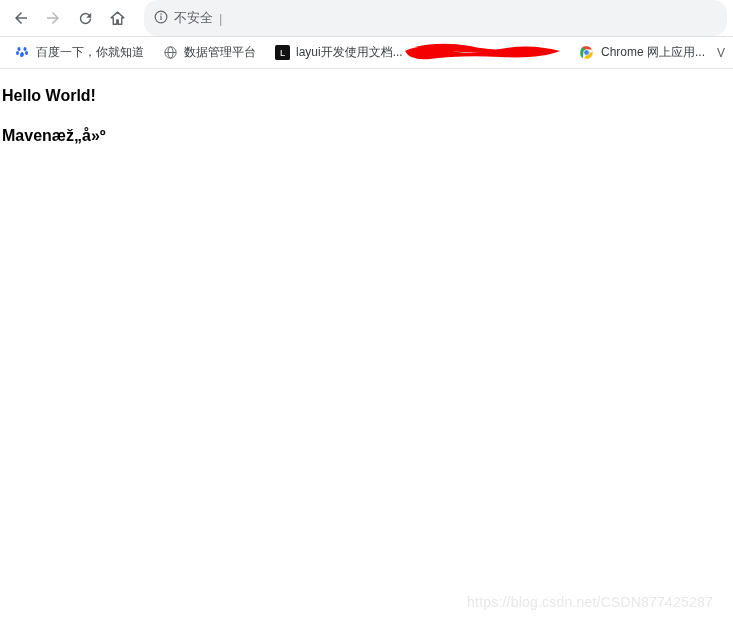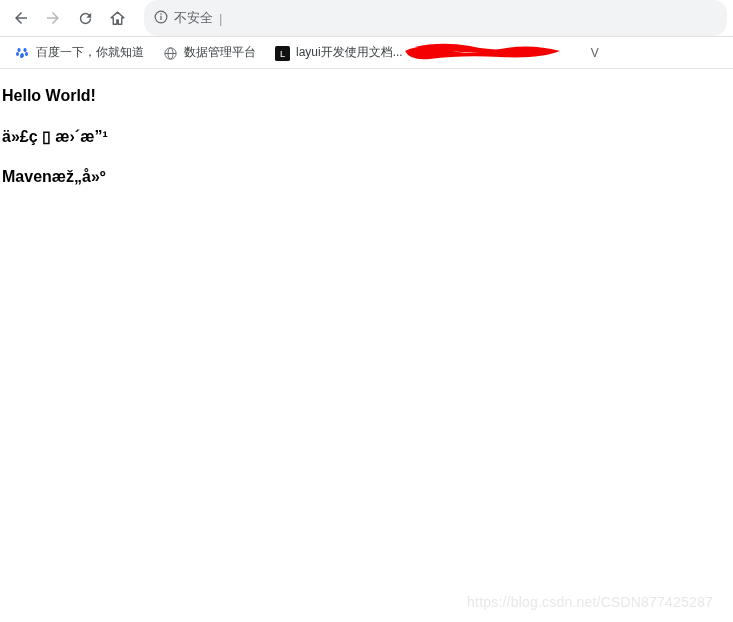--- a/index.html
+++ b/index.html
@@ -55,21 +55,21 @@
       padding: 0 8px;
       background: #fff;
       border-bottom: 1px solid #e3e3e3;
       gap: 6px;
       font-size: 12px;
       color: #3c4043;
       position: relative;
     }
     .bookmark {
       display: flex;
-      align-items: flex-end;
+      align-items: flex-start;
       gap: 6px;
       padding: 4px 6px;
       border-radius: 4px;
       cursor: pointer;
       white-space: nowrap;
     }
     .bm-icon {
       width: 16px;
       height: 16px;
       display: flex;
@@ -168,27 +168,38 @@
   <div class="bookmark">
     <span class="bm-icon">
       <svg width="15" height="15" viewBox="0 0 16 16">
           <rect width="16" height="16" rx="2" fill="#111"></rect>
           <text x="8" y="12" text-anchor="middle" font-size="10" fill="#fff" font-family="Arial">L</text>
         </svg>
     </span>
     <span>layui开发使用文档...</span>
   </div>
   <div style="width:170px;"></div>
+  <div class="bookmark">
+    <span class="bm-icon">
+      <svg width="15" height="15" viewBox="0 0 24 24">
+          <circle cx="12" cy="12" r="10" fill="#fff" stroke="#ddd"></circle>
+          <path d="M12 2a10 10 0 018.66 5H12a5 5 0 00-4.33 2.5L3.34 5A10 10 0 0112 2z" fill="#ea4335"></path>
+          <path d="M22 12a10 10 0 01-13.66 9.3l4.33-7.5A5 5 0 0017 12h5z" fill="#fbbc05"></path>
+          <path d="M2 12a10 10 0 015.34-8.8l4.33 7.5A5 5 0 007 12l-.67 9.3A10 10 0 012 12z" fill="#34a853"></path>
+          <circle cx="12" cy="12" r="4.5" fill="#4285f4" stroke="#fff" stroke-width="1.2"></circle>
+        </svg>
+    </span>
+    <span>Chrome 网上应用...</span>
+  </div>
   <span class="trunc">V</span>
 
   <svg class="scribble" viewBox="0 0 170 24">
     <path d="M5 10 Q20 2 45 8 Q70 16 100 8 Q130 2 160 10 Q140 18 100 16 Q60 14 30 18 Q10 20 5 10 Z" fill="#f40000"></path>
     <path d="M15 6 Q40 0 70 5 Q100 12 140 6 Q120 14 80 12 Q40 10 15 6 Z" fill="#f40000"></path>
   </svg>
 </div>
 
 <div class="content">
   <h2>Hello World!</h2>
-  <h2>ä»£ç ▯ æ›´æ”¹</h2>
   <h2>Mavenæž„å»º</h2>
 </div>
 
 <div class="watermark">https://blog.csdn.net/CSDN877425287</div>
 
 </body></html>

